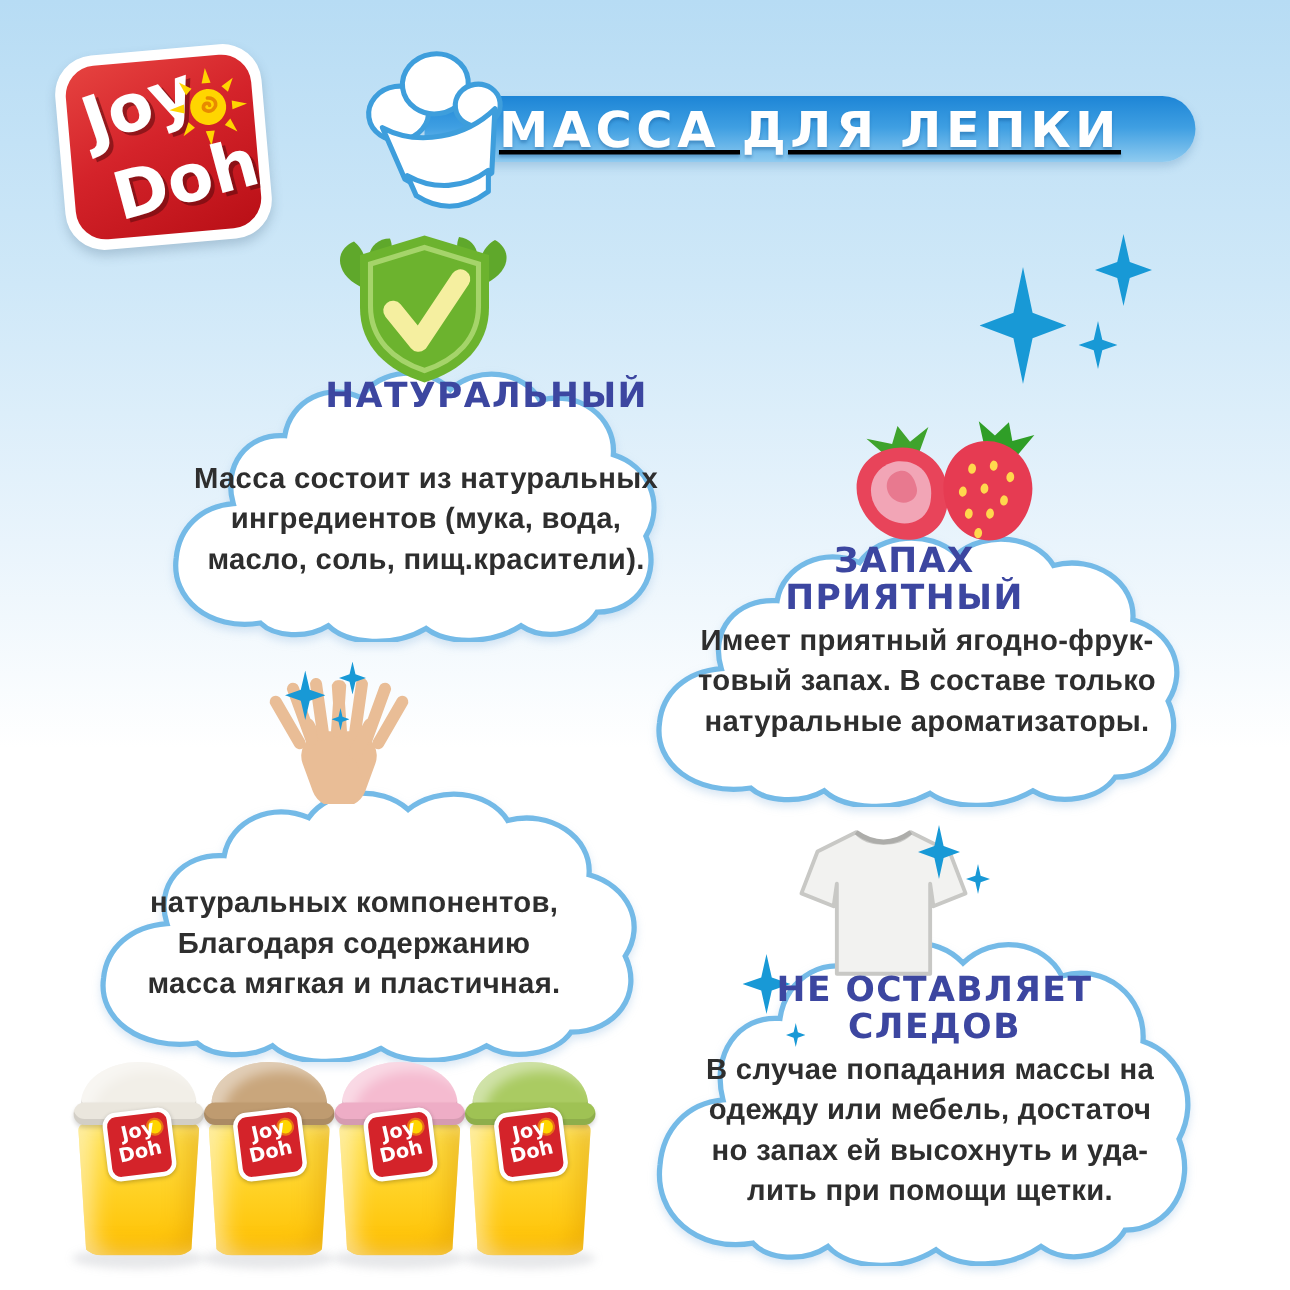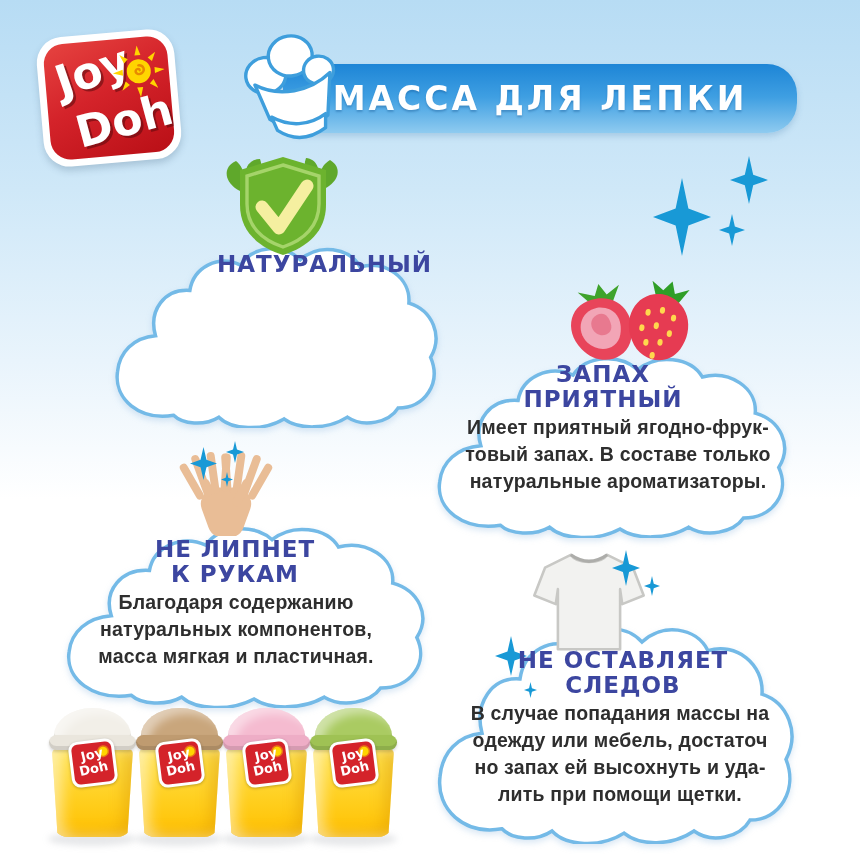--- a/index.html
+++ b/index.html
@@ -20,24 +20,24 @@
     border-radius:20px; overflow:hidden; }
   .logo-joy { position:absolute; left:10px; top:4px; font-family:"DejaVu Sans", sans-serif;
     font-weight:bold; font-size:44px; color:#fff; transform:rotate(-14deg);
     text-shadow:2px 3px 0 rgba(90,10,12,.55); }
   .logo-doh { position:absolute; left:26px; top:56px; font-family:"DejaVu Sans", sans-serif;
     font-weight:bold; font-size:44px; color:#fff; transform:rotate(-10deg);
     text-shadow:2px 3px 0 rgba(90,10,12,.55); }
   .logo-sun { position:absolute; right:4px; top:8px; width:52px; height:52px; }
 
   
-  .banner { position:absolute; left:283px; top:64px; width:514px; height:69px;
+  .banner { position:absolute; left:283px; top:64px; width:514px; height:44px;
     border-radius:16px 30px 30px 16px;
     background:linear-gradient(180deg,#1d85d6 0%, #3f9fe2 48%, #8fcbf0 100%);
-    box-shadow:0 3px 6px rgba(60,120,170,.25); display:flex; align-items:center; justify-content:center; }
+    box-shadow:0 3px 6px rgba(60,120,170,.25); display:flex; align-items:center; justify-content:center;text-decoration:underline; }
   .banner-title { font-family:"DejaVu Sans", sans-serif; font-weight:bold; font-size:33px;
     letter-spacing:3px; color:#ffffff; text-shadow:0 2px 2px rgba(10,70,130,.3); white-space:nowrap; }
 
   .chef-hat { position:absolute; left:238px; top:28px; width:108px; height:124px; transform:rotate(-8deg); }
 
   
   .star { position:absolute; background:#1899d6;
     clip-path:polygon(50% 0%, 61% 39%, 100% 50%, 61% 61%, 50% 100%, 39% 61%, 0% 50%, 39% 39%); }
 
   
@@ -141,20 +141,25 @@
         <path d="M104 26 C110 14 104 4 94 3 C90 13 96 22 104 26 Z"></path>
       </g>
       <path d="M71 2 L114 15 L114 50 C114 76 96 92 71 100 C46 92 28 76 28 50 L28 15 Z" fill="#6cb32e"></path>
       <path d="M71 10 L107 21 L107 49 C107 71 92 85 71 92 C50 85 35 71 35 49 L35 21 Z" fill="none" stroke="#a5d46a" stroke-width="3.4"></path>
       <path d="M50 52 L67 73 L95 31" fill="none" stroke="#f5efa0" stroke-width="13" stroke-linecap="round" stroke-linejoin="round"></path>
     </svg>
   </div>
   <div class="card-title" style="left:168px; top:252px; width:264px;text-align:right;">
     <div>НАТУРАЛЬНЫЙ</div>
   </div>
+  <div class="card-body" style="left:106px; top:306px; width:356px;">
+    <div>Масса состоит из натуральных</div>
+    <div>ингредиентов (мука, вода,</div>
+    <div>масло, соль, пищ.красители).</div>
+  </div>
 
   <div class="cloud" style="left:424px; top:348px; width:392px; height:190px;">
     <svg viewBox="0 0 400 210" preserveAspectRatio="none">
       <path vector-effect="non-scaling-stroke" fill="#ffffff" stroke="#74bae7" stroke-width="3.5" d="M78 196 C40 202 12 178 16 148 C18 126 34 110 58 108 C50 80 68 56 96 58 C100 32 128 18 152 30 C166 8 200 6 218 24 C238 6 272 10 284 32 C312 24 340 44 338 72 C364 80 376 108 362 132 C374 160 356 188 326 188 C316 204 288 210 270 198 C248 212 216 212 200 200 C176 214 142 212 128 198 C112 208 88 206 78 196 Z"></path>
     </svg>
   </div>
   <div class="icon-block" style="left:558px; top:280px; width:144px; height:92px;">
     <svg viewBox="0 0 144 92" style="width:100%;height:100%;">
       <g transform="rotate(-12 45 50)">
         <path d="M40 24 L28 8 L44 15 L50 4 L56 16 L70 9 L60 25 Z" fill="#3fa32c"></path>
@@ -212,27 +217,23 @@
           <rect x="23" y="-2" width="8" height="44" rx="4"></rect>
           <rect x="34" y="2" width="8" height="40" rx="4" transform="rotate(10 38 22)"></rect>
           <rect x="-10" y="34" width="9" height="30" rx="4.5" transform="rotate(-48 -5 49)"></rect>
         </g>
       </g>
     </svg>
   </div>
   <div class="star" style="left:190px; top:447px; width:27px; height:33px;"></div>
   <div class="star" style="left:226px; top:441px; width:18px; height:22px;"></div>
   <div class="star" style="left:221px; top:472px; width:12px; height:15px;"></div>
-  <div class="card-title" style="left:110px; top:537px; width:250px;">
-    <div>НЕ ЛИПНЕТ</div>
-    <div>К РУКАМ</div>
-  </div>
   <div class="card-body" style="left:58px; top:589px; width:356px;">
+    <div>натуральных компонентов,</div>
     <div>Благодаря содержанию</div>
-    <div>натуральных компонентов,</div>
     <div>масса мягкая и пластичная.</div>
   </div>
 
   <div class="cloud" style="left:424px; top:616px; width:400px; height:228px;">
     <svg viewBox="0 0 400 210" preserveAspectRatio="none">
       <path vector-effect="non-scaling-stroke" fill="#ffffff" stroke="#74bae7" stroke-width="3.5" d="M78 196 C40 202 12 178 16 148 C18 126 34 110 58 108 C50 80 68 56 96 58 C100 32 128 18 152 30 C166 8 200 6 218 24 C238 6 272 10 284 32 C312 24 340 44 338 72 C364 80 376 108 362 132 C374 160 356 188 326 188 C316 204 288 210 270 198 C248 212 216 212 200 200 C176 214 142 212 128 198 C112 208 88 206 78 196 Z"></path>
     </svg>
   </div>
   <div class="icon-block" style="left:530px; top:548px; width:118px; height:108px;">
     <svg viewBox="0 0 110 100" style="width:100%;height:100%;">

